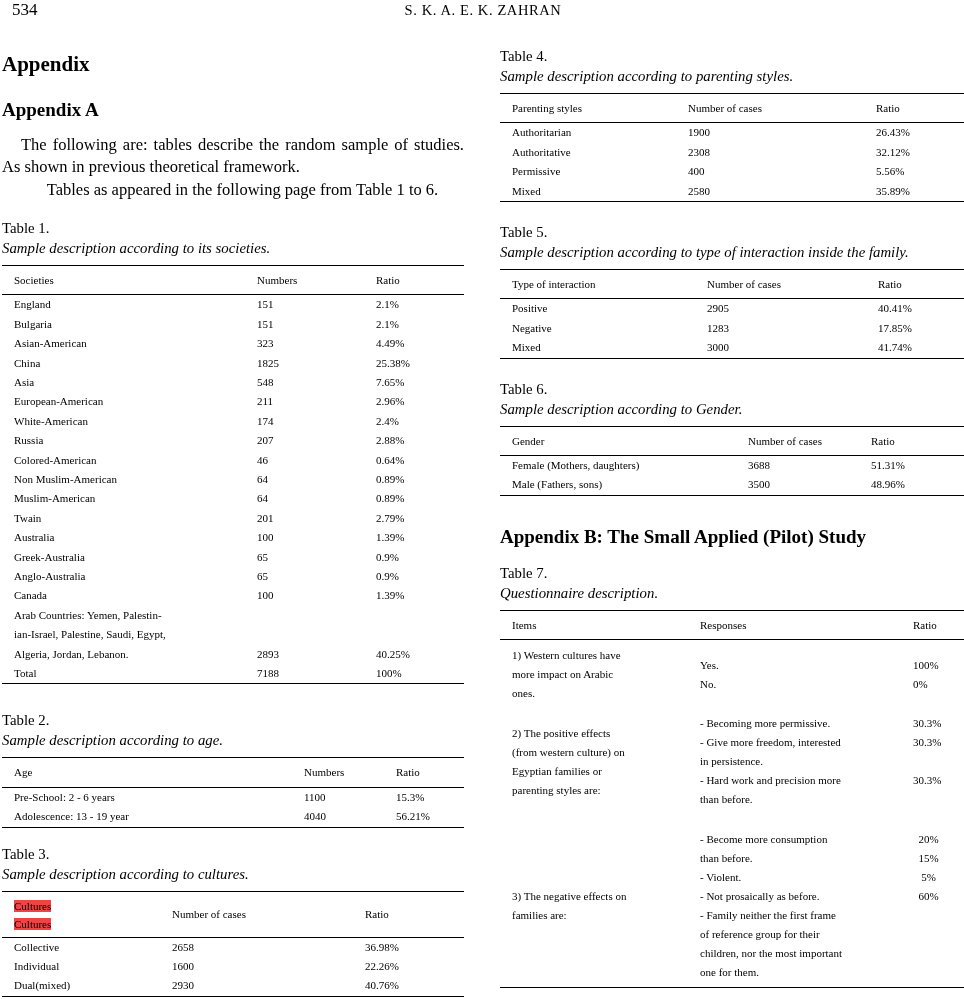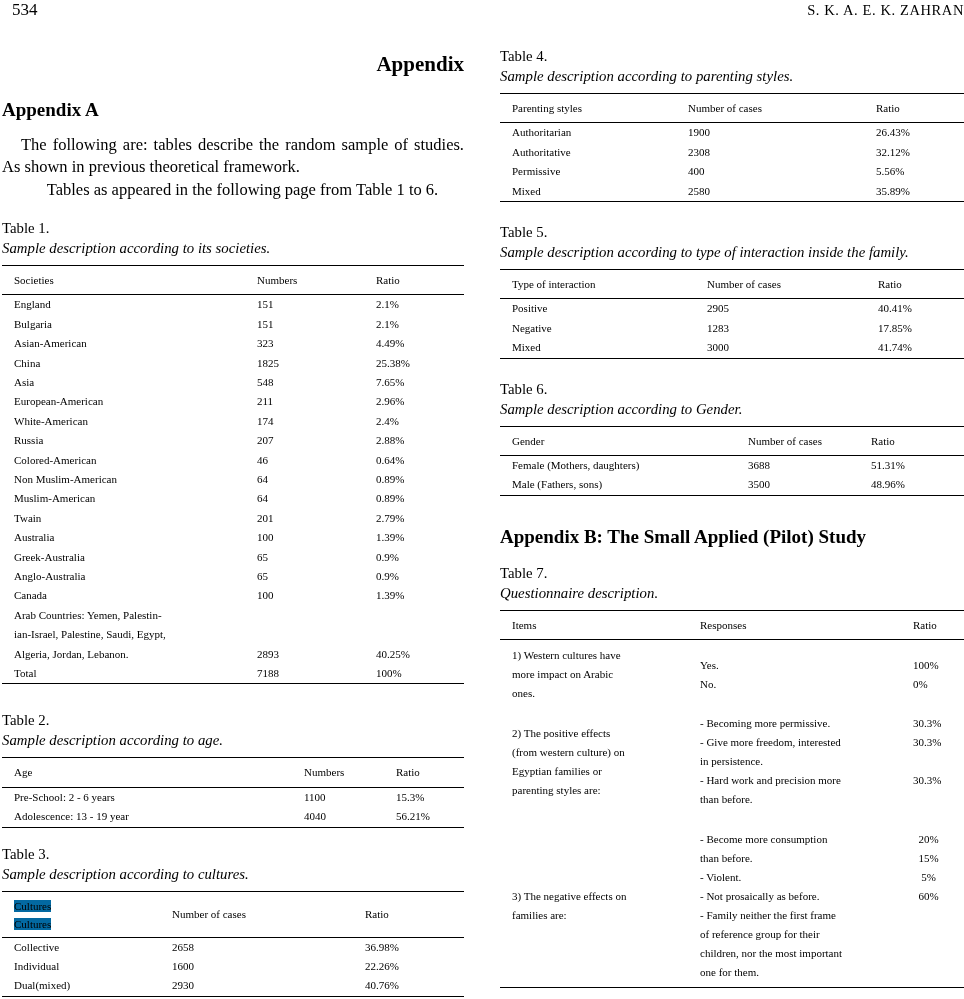--- a/index.html
+++ b/index.html
@@ -7,48 +7,48 @@
   body {
     width:964px; height:999px; overflow:hidden;
     color:#000;
     font-family:"Liberation Serif", serif;
   }
   .page { position:relative; width:964px; height:999px; padding:0 0 0 2px; }
 
   
   .runhead-row { position:relative; height:22px; }
   .page-number { position:absolute; left:10px; top:0; font-size:17px; }
-  .running-head { position:absolute; left:0; right:0; top:2px; text-align:right; font-size:14.5px; letter-spacing:.6px; }
+  .running-head { position:absolute; left:0; right:0; top:2px; text-align:center; font-size:14.5px; letter-spacing:.6px; }
 
   
   .columns { display:flex; padding-top:22px; }
   .col-left  { width:462px; padding-top:8px; }
   .col-right { width:464px; margin-left:36px; padding-top:2px; }
 
-  .appendix-title { text-align:right; font-size:21px; font-weight:bold; margin-bottom:22px; }
+  .appendix-title { text-align:left; font-size:21px; font-weight:bold; margin-bottom:22px; }
   .section-heading { font-size:19px; font-weight:bold; margin-bottom:13px; }
   .body-para { font-size:16.5px; line-height:22.3px; text-align:justify; text-indent:19px; }
   .body-para.no-just { text-align:center; }
   .para-block { margin-bottom:17px; }
 
   .caption-block { margin-bottom:7px; }
   .table-label { font-size:14.8px; line-height:20px; }
   .table-caption { font-size:14.8px; line-height:20px; font-style:italic; }
   .tbl-wrap { margin-bottom:26px; }
 
   table { width:100%; border-collapse:collapse; font-size:11px; table-layout:fixed; }
   .rule-table { border-top:1.5px solid #000; border-bottom:1.5px solid #000; }
   .rule-table thead tr { border-bottom:1.5px solid #000; }
   .rule-table th { text-align:left; font-weight:normal; padding:5px 0 4px 0; line-height:19.4px; vertical-align:middle; }
   .rule-table th:first-child, .rule-table td:first-child { padding-left:12px; }
   .rule-table td { padding:0; vertical-align:bottom; line-height:19.4px; }
 
   
   .hl-line { line-height:18px; }
-  .hl { background:#0369a1; }
+  .hl { background:#ef4444; }
 
   
   .q-table td { vertical-align:top; line-height:19px; padding:0; }
   .q-table td:first-child { padding-left:12px; }
   .q-table tbody td { padding-top:6px; padding-bottom:5px; }
   .q-table .v-mid { vertical-align:middle; }
   .q-table tr.gap-top td { padding-top:16px; }
   .q-table .ratio-right { text-align:center; padding-right:20px; }
 
   .t4-gap { margin-bottom:20px; }

